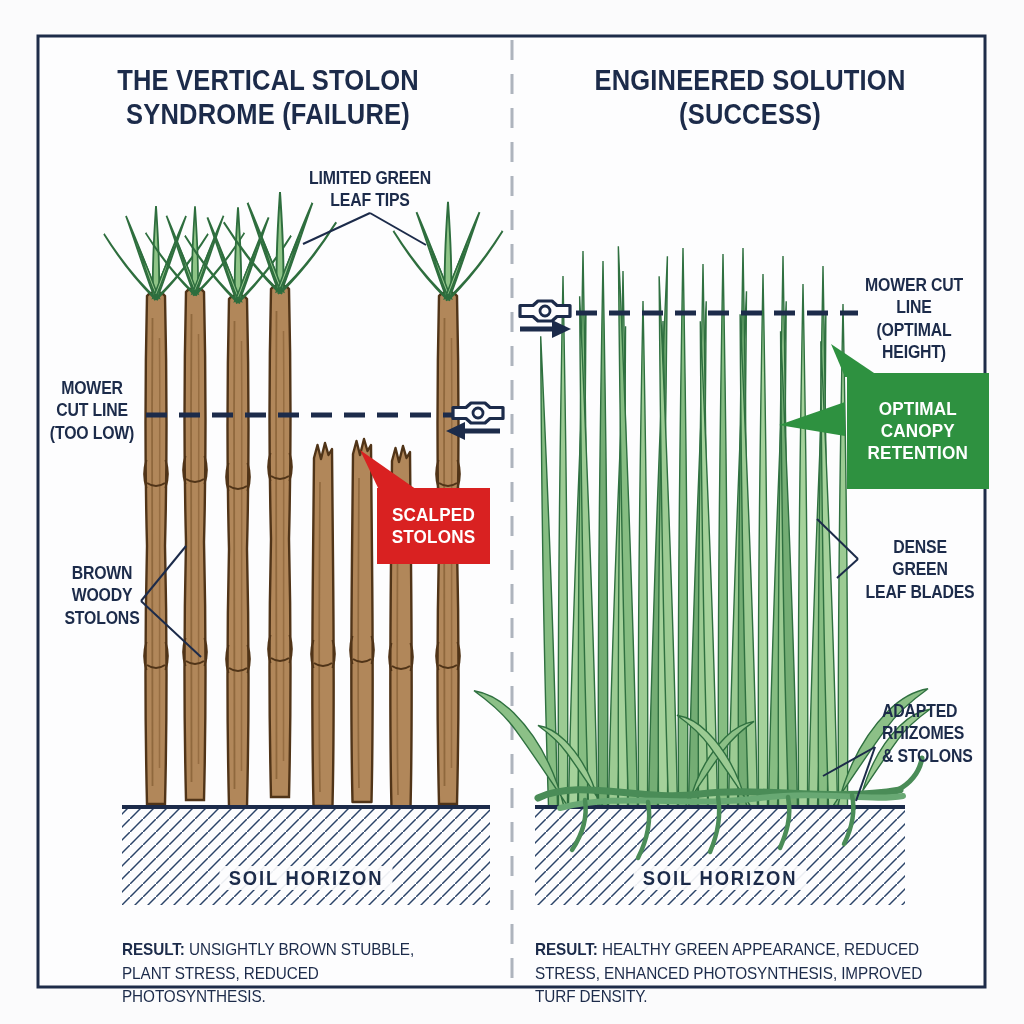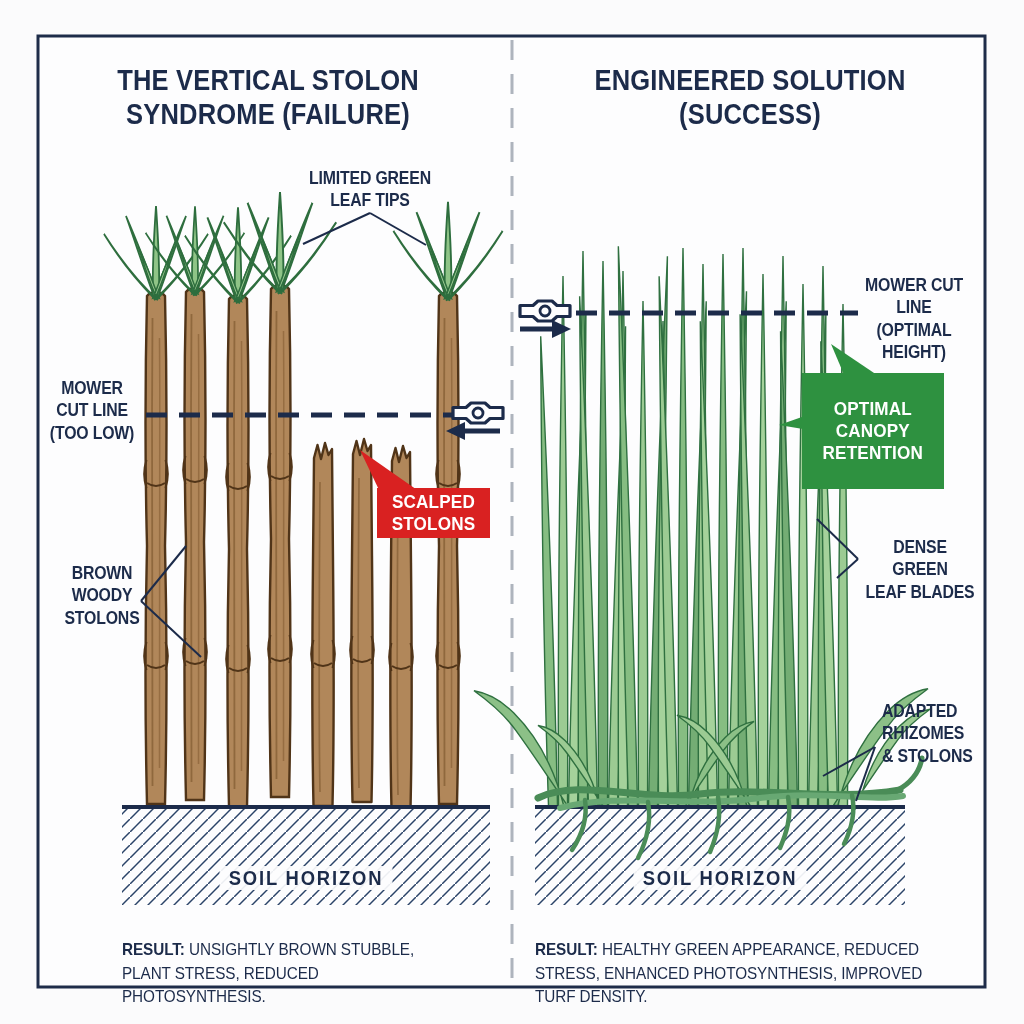--- a/index.html
+++ b/index.html
@@ -213,42 +213,42 @@
 <div class="txt title" style="left:540px;top:64px;width:420px;">ENGINEERED SOLUTION
 (SUCCESS)</div>
 
 <div class="txt label" style="left:297px;top:167px;width:146px;">LIMITED GREEN
 LEAF TIPS</div>
 
 <div class="txt label" style="left:40px;top:377px;width:104px;">MOWER
 CUT LINE
 (TOO LOW)</div>
 
-<div class="badge red" style="left:377px;top:488px;width:113px;height:50px;align-items:center;">
+<div class="badge red" style="left:377px;top:488px;width:113px;height:76px;align-items:center;">
   <span>SCALPED
 STOLONS</span>
 </div>
 
 <div class="txt label" style="left:50px;top:562px;width:104px;">BROWN
 WOODY
 STOLONS</div>
 
 <div class="txt soil-label" style="left:122px;top:844px;width:368px;">
   <i>SOIL HORIZON</i>
 </div>
 
 <div class="txt result" style="left:122px;top:915px;width:350px;">
   <b>RESULT:</b><span> UNSIGHTLY BROWN STUBBLE, PLANT STRESS, REDUCED PHOTOSYNTHESIS.</span>
 </div>
 
 <div class="txt label" style="left:838px;top:274px;width:152px;">MOWER CUT LINE
 (OPTIMAL
 HEIGHT)</div>
 
-<div class="badge green" style="left:802px;top:373px;width:142px;height:116px;">
+<div class="badge green" style="left:847px;top:373px;width:142px;height:116px;">
   <span>OPTIMAL
 CANOPY
 RETENTION</span>
 </div>
 
 <div class="txt label" style="left:858px;top:536px;width:124px;">DENSE GREEN
 LEAF BLADES</div>
 
 <div class="txt label left-align" style="left:882px;top:700px;width:110px;">ADAPTED
 RHIZOMES

